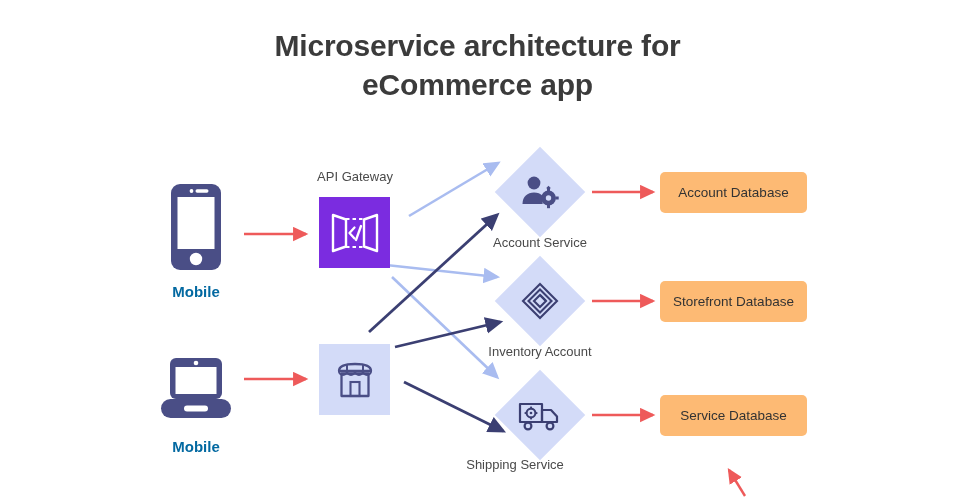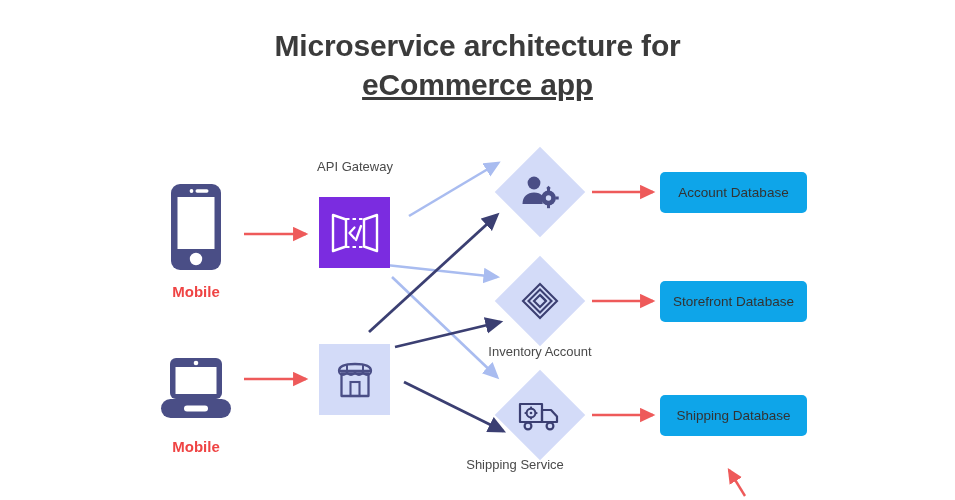--- a/index.html
+++ b/index.html
@@ -10,31 +10,31 @@
   }
   #stage{position:absolute;left:0;top:0;width:911px;height:500px;}
 
   
   .title{
     position:absolute;left:0;top:26px;width:955px;
     text-align:center;color:#3b3b3b;
     font-size:30px;font-weight:bold;line-height:39px;
     letter-spacing:-0.2px;
   }
-  .title .l2{display:block;text-decoration:underline;}
+  .title .l2{display:block;}
 
   
   #wires{position:absolute;left:0;top:0;width:955px;height:500px;pointer-events:none;}
 
   
   .node-label{
     position:absolute;text-align:center;color:#4a4a4a;
     font-size:13px;line-height:16px;white-space:nowrap;
   }
-  .node-label.bold{font-weight:bold;font-size:15px;color:#ef4444;}
+  .node-label.bold{font-weight:bold;font-size:15px;color:#0369a1;}
 
   
   .client-icon{position:absolute;}
 
   
   .app-square{
     position:absolute;display:flex;align-items:center;justify-content:center;
   }
   .app-square.gateway{background:#7B2CE0;}
   .app-square.storefront{background:#D3DBF8;}
@@ -43,21 +43,21 @@
   .diamond{
     position:absolute;background:#D3DBF8;
     transform:rotate(45deg);
   }
   .diamond-icon{
     position:absolute;display:flex;align-items:center;justify-content:center;
   }
 
   
   .db-box{
-    position:absolute;background:#0ea5e9;border-radius:5px;
+    position:absolute;background:#fdba74;border-radius:5px;
     display:flex;align-items:center;justify-content:center;
     color:#333;font-size:13.5px;
   }
 </style>
 </head>
 <body>
 
 <div id="stage">
 
   <div class="title">
@@ -118,21 +118,21 @@
     <svg width="72" height="62" viewBox="0 0 72 62">
       <rect x="10" y="1" width="52" height="41" rx="6" ry="6" fill="#4A4E86"></rect>
       <rect x="15.5" y="10" width="41" height="27" fill="#ffffff"></rect>
       <circle cx="36" cy="6" r="2.3" fill="#ffffff"></circle>
       <rect x="1" y="42" width="70" height="19" rx="9.5" ry="9.5" fill="#4A4E86"></rect>
       <rect x="24" y="48.5" width="24" height="6" rx="3" fill="#ffffff"></rect>
     </svg>
   </div>
   <div class="node-label bold" style="left:146px;top:439px;width:100px;">Mobile</div>
 
-  <div class="node-label" style="left:285px;top:159px;width:140px;">API Gateway</div>
+  <div class="node-label" style="left:285px;top:169px;width:140px;">API Gateway</div>
   <div class="app-square gateway" style="left:319px;top:197px;width:71px;height:71px;">
     <svg width="50" height="44" viewBox="0 0 50 44">
 
       <path d="M3,4 L16,8.5 L16,35.5 L3,40 Z" fill="none" stroke="#ffffff" stroke-width="2.4" stroke-linejoin="round"></path>
 
       <path d="M47,4 L34,8.5 L34,35.5 L47,40 Z" fill="none" stroke="#ffffff" stroke-width="2.4" stroke-linejoin="round"></path>
 
       <line x1="16" y1="8" x2="34" y2="8" stroke="#ffffff" stroke-width="2.2" stroke-dasharray="3.5,3"></line>
       <line x1="16" y1="36" x2="34" y2="36" stroke="#ffffff" stroke-width="2.2" stroke-dasharray="3.5,3"></line>
 
@@ -165,20 +165,21 @@
         <circle cx="0" cy="0" r="7.4" fill="#4A4E86"></circle>
         <circle cx="0" cy="0" r="2.7" fill="#D3DBF8"></circle>
         <rect x="-1.5" y="-10.2" width="3" height="3.4" fill="#4A4E86"></rect>
         <rect x="-1.5" y="6.8" width="3" height="3.4" fill="#4A4E86"></rect>
         <rect x="-10.2" y="-1.5" width="3.4" height="3" fill="#4A4E86"></rect>
         <rect x="6.8" y="-1.5" width="3.4" height="3" fill="#4A4E86"></rect>
         <rect x="-8.6" y="-8.6" width="3.2" height="3.2" transform="rotate(45)" fill="#4A4E86"></rect>
       </g>
     </svg>
   </div>
+  <div class="node-label" style="left:475px;top:235px;width:130px;">Account Service</div>
 
   <div class="diamond" style="left:508px;top:269px;width:64px;height:64px;"></div>
   <div class="diamond-icon" style="left:521px;top:282px;width:38px;height:38px;">
     <svg width="38" height="38" viewBox="0 0 38 38">
       <g fill="none" stroke="#3B3F72" stroke-width="2.1" stroke-linejoin="miter">
         <path d="M19,2 L36,19 L19,36 L2,19 Z"></path>
         <path d="M19,7.5 L30.5,19 L19,30.5 L7.5,19 Z"></path>
         <path d="M19,13 L25,19 L19,25 L13,19 Z"></path>
       </g>
       <path d="M19,13 L25,19" fill="none" stroke="#3B3F72" stroke-width="2.1"></path>
@@ -209,16 +210,16 @@
 
   <div class="db-box" style="left:660px;top:172px;width:147px;height:41px;">
     <span>Account Database</span>
   </div>
 
   <div class="db-box" style="left:660px;top:281px;width:147px;height:41px;">
     <span>Storefront Database</span>
   </div>
 
   <div class="db-box" style="left:660px;top:395px;width:147px;height:41px;">
-    <span>Shipping Database</span>
+    <span>Service Database</span>
   </div>
 
 </div>
 
 </body></html>

